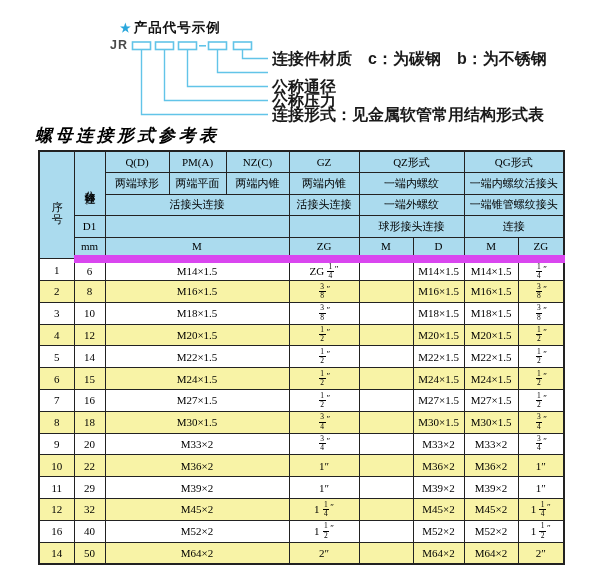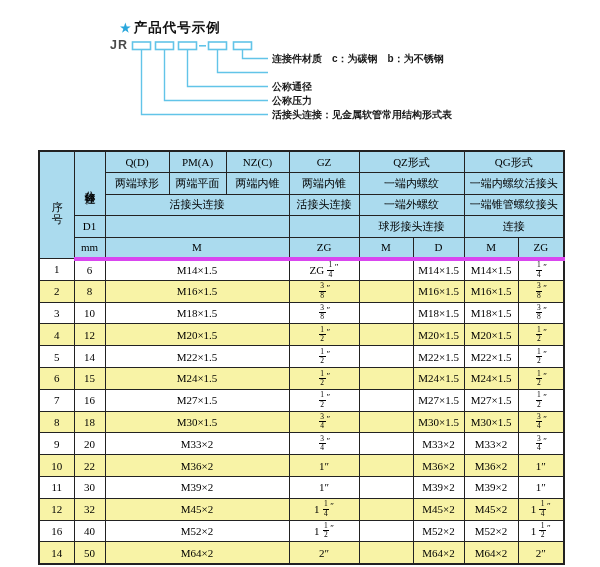--- a/index.html
+++ b/index.html
@@ -5,37 +5,37 @@
   html,body{margin:0;padding:0;background:#fff;}
   .canvas{
     position:relative;width:596px;height:567px;background:#ffffff;
     font-family:"Liberation Sans",sans-serif;color:#111;overflow:hidden;
   }
   
   .diagram-title{position:absolute;left:120px;top:19px;font-size:13.5px;font-weight:bold;letter-spacing:1px;}
   .diagram-title .star{color:#2aa7dc;font-size:12px;margin-right:2px;}
   .code-prefix{position:absolute;left:110px;top:38px;font-size:12.5px;font-weight:bold;color:#4a4a4a;letter-spacing:1px;}
   .diagram-svg{position:absolute;left:0;top:0;width:600px;height:130px;}
-  .dlabel{position:absolute;left:272px;height:14px;line-height:14px;font-size:10px;font-weight:bold;color:#1a1a1a;white-space:nowrap;}
+  .dlabel{position:absolute;left:272px;height:14px;line-height:14px;font-size:16px;font-weight:bold;color:#1a1a1a;white-space:nowrap;}
   
   .table-title{
     position:absolute;left:35px;top:124px;font-size:17px;font-weight:bold;font-style:italic;
     font-family:"DejaVu Serif","Liberation Serif",serif;letter-spacing:3.5px;color:#000;
   }
   
   table.ref{
     position:absolute;left:38px;top:150px;border-collapse:collapse;table-layout:fixed;
     width:525px;font-family:"Liberation Serif",serif;
   }
   table.ref{border:2px solid #222;}
   table.ref td{border:1px solid #222;text-align:center;vertical-align:middle;padding:0;font-size:11px;color:#000;overflow:hidden;}
   tr.hrow{height:21.5px;}
   tr.drow{height:21.8px;}
   tr.hrow td{background:#abdbee;}
-  tr.h5 td{border-bottom:4px solid #d946ef;}
+  tr.h5 td{border-bottom:8px solid #d946ef;}
   tr.drow.alt td{background:#f8f3a6;}
   td.group-l{border-left-width:2px;}
   td.vtext{writing-mode:vertical-rl;text-orientation:upright;}
   td.seq-head{letter-spacing:13px;padding-top:0;font-size:11.5px;}
   td.dn-head{letter-spacing:1px;font-size:10.5px;}
   td.latin{font-size:11px;}
   
   .fpre{margin-right:2px;}
   .frac{display:inline-block;vertical-align:-35%;text-align:center;font-size:7.5px;line-height:1.1;margin:0 1px;}
   .fn{display:block;border-bottom:1px solid #000;padding:0 1.5px;}
@@ -64,22 +64,23 @@
       <polyline points="217.5,49.5 217.5,72.5 268,72.5"></polyline>
       <polyline points="187.5,49.5 187.5,86.5 268,86.5"></polyline>
       <polyline points="164.5,49.5 164.5,100.5 268,100.5"></polyline>
       <polyline points="141.5,49.5 141.5,114.5 268,114.5"></polyline>
     </g>
   </svg>
 
   <div class="dlabel" style="top:52px">连接件材质　c：为碳钢　b：为不锈钢</div>
   <div class="dlabel" style="top:80px">公称通径</div>
   <div class="dlabel" style="top:94px">公称压力</div>
-  <div class="dlabel" style="top:108px">活接头连接：见金属软管常用结构形式表</div>
-
+  <div class="dlabel" style="top:108px">连接形式：见金属软管常用结构形式表</div>
+
+  <div class="table-title">螺母连接形式参考表</div>
 
   <table class="ref">
     <colgroup>
       <col style="width:35px">
         <col style="width:31px">
         <col style="width:64px">
         <col style="width:57px">
         <col style="width:63px">
       <col style="width:70px">
         <col style="width:54px">
@@ -224,21 +225,21 @@
         <td>22</td>
         <td colspan="3">M36×2</td>
         <td class="frac-cell group-l">1″</td>
         <td class="group-l"></td>
         <td>M36×2</td>
         <td class="group-l">M36×2</td>
         <td class="frac-cell">1″</td>
       </tr>
       <tr class="drow">
         <td>11</td>
-        <td>30</td>
+        <td>29</td>
         <td colspan="3">M39×2</td>
         <td class="frac-cell group-l">1″</td>
         <td class="group-l"></td>
         <td>M39×2</td>
         <td class="group-l">M39×2</td>
         <td class="frac-cell">1″</td>
       </tr>
       <tr class="drow alt">
         <td>12</td>
         <td>32</td>

